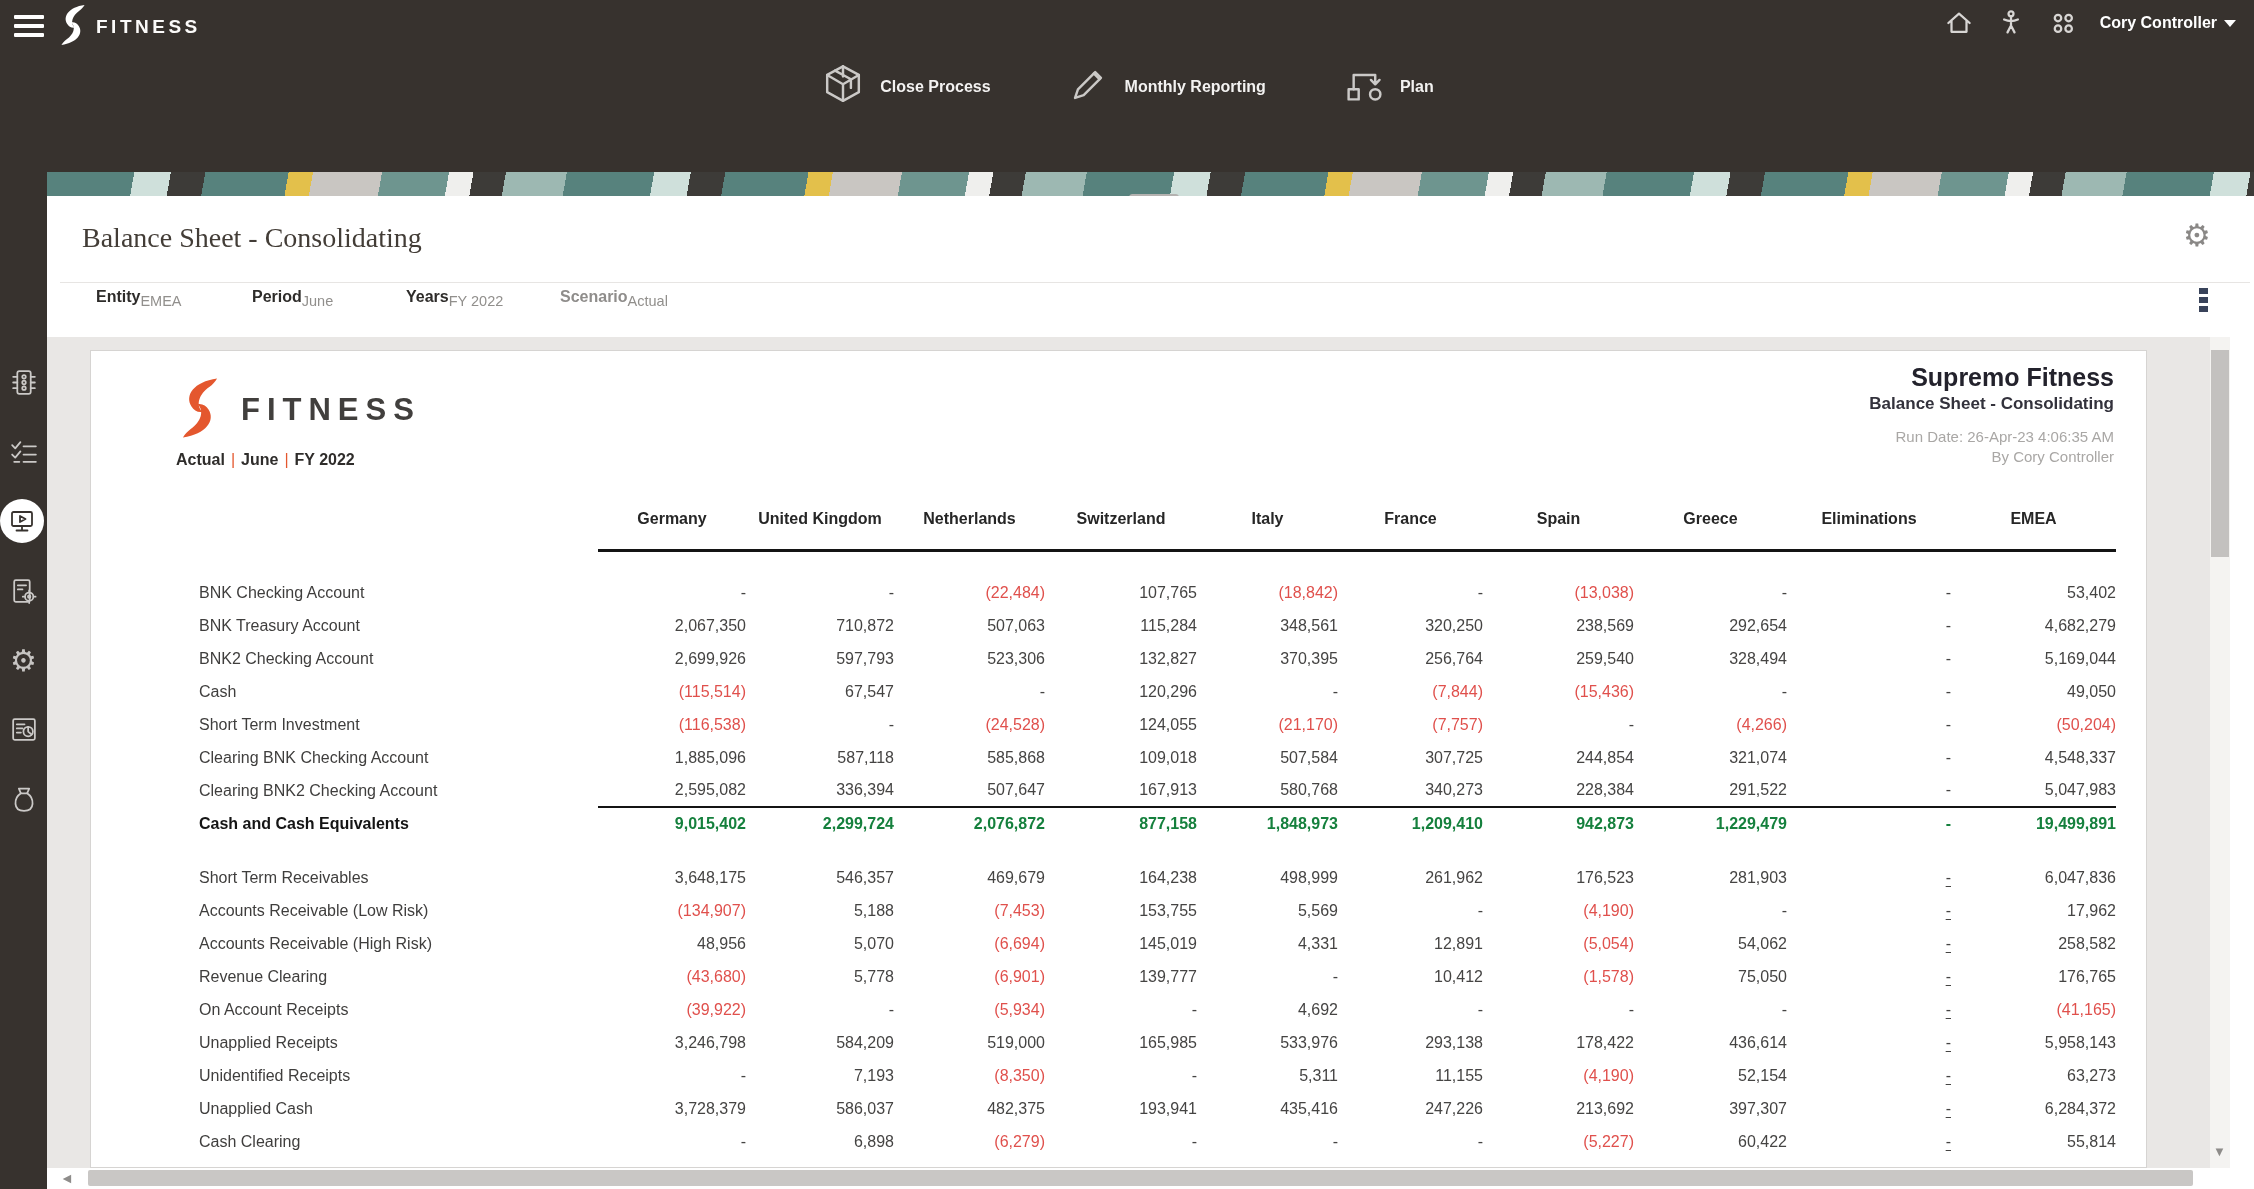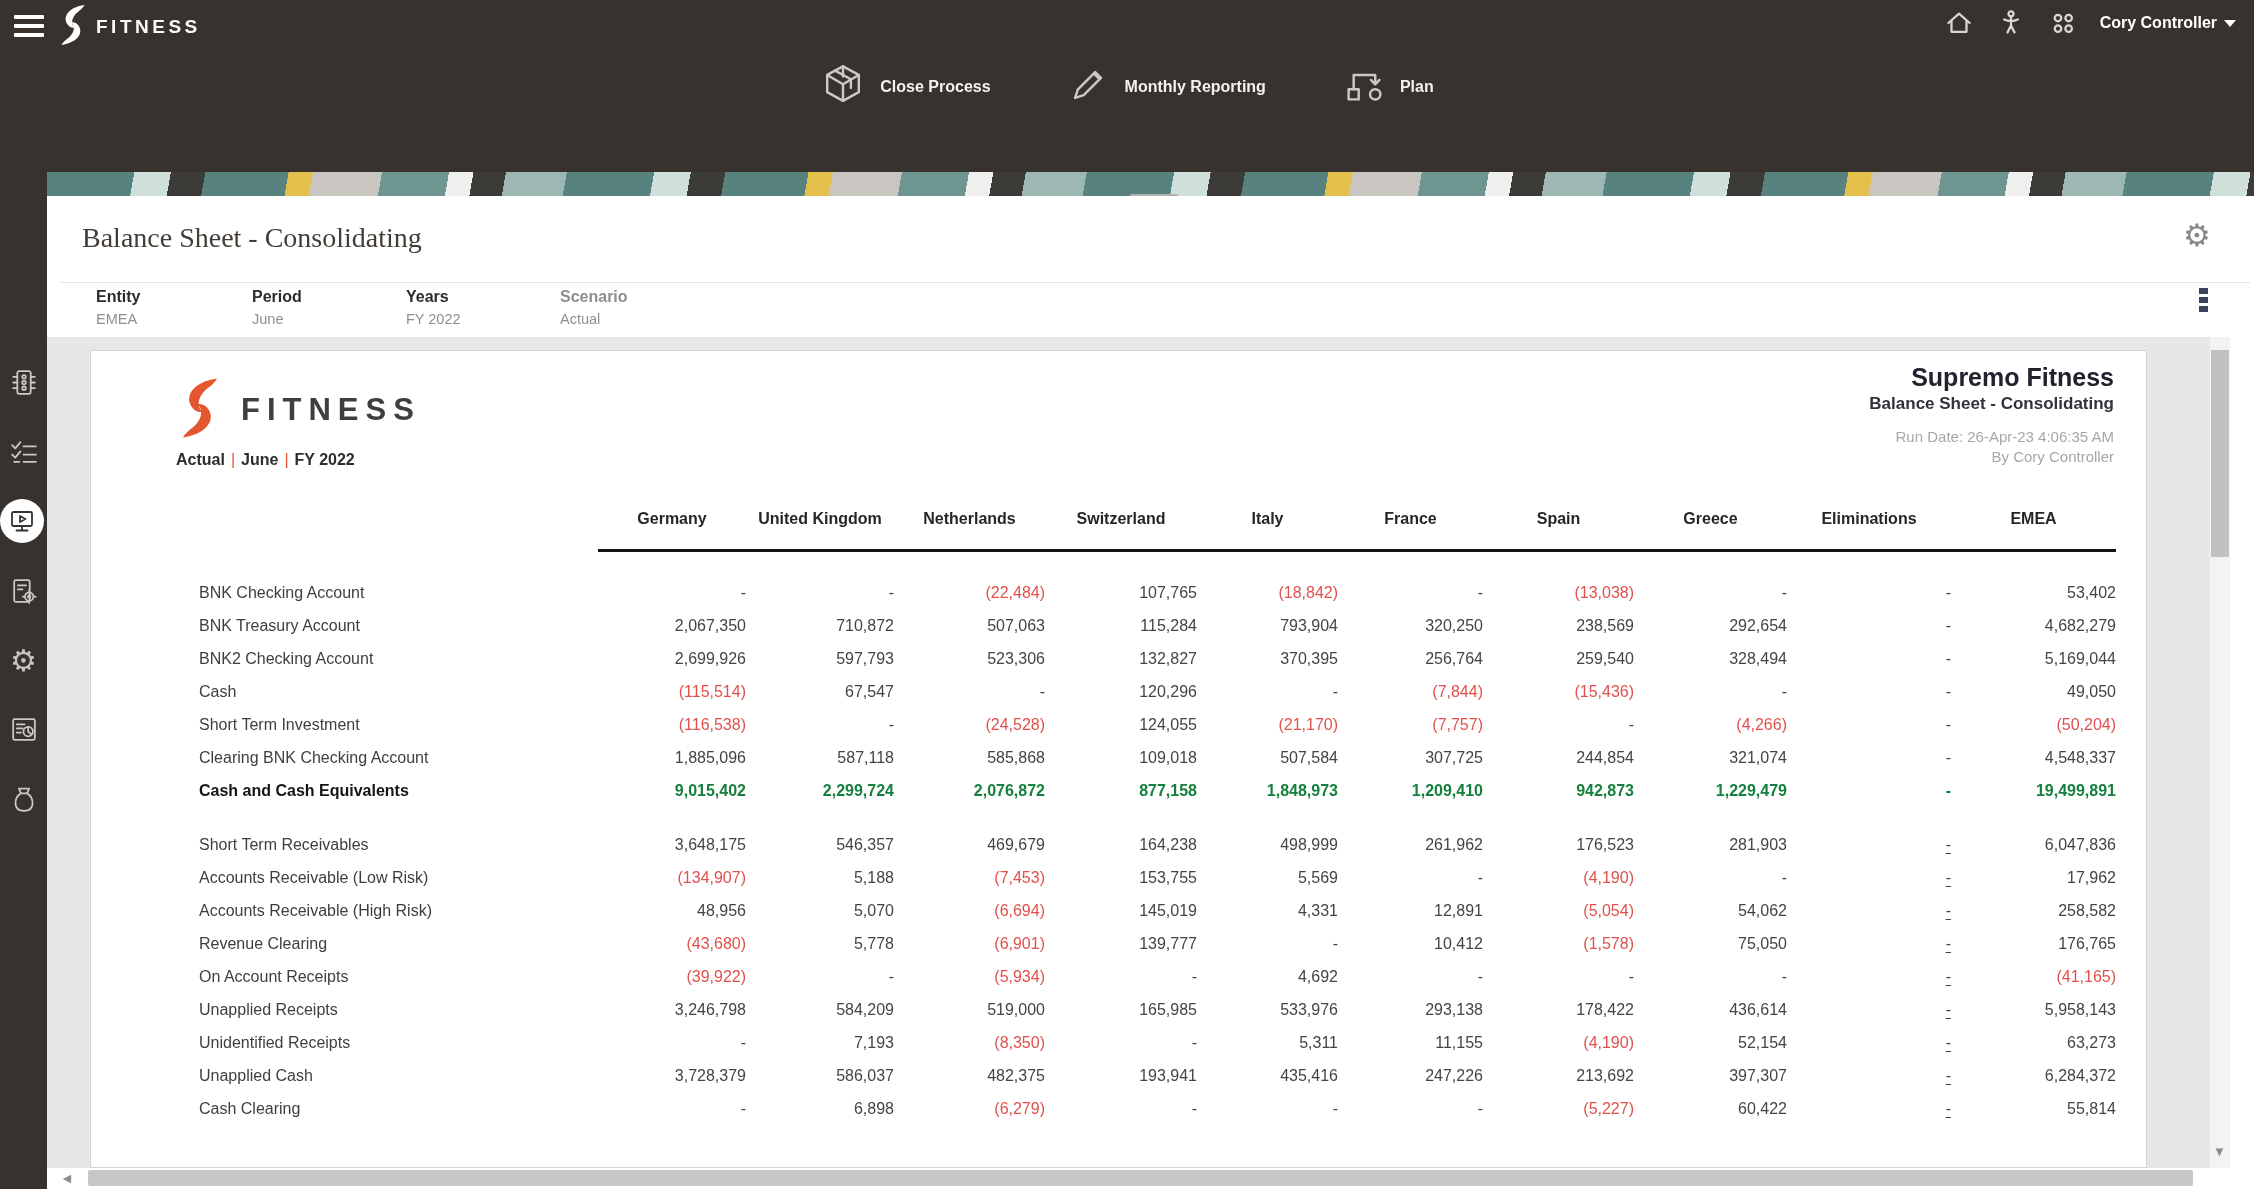--- a/index.html
+++ b/index.html
@@ -37,21 +37,21 @@
 
   
   .card { position:absolute; left:47px; top:196px; width:2207px; height:993px; background:#fff; }
   .page-title { position:absolute; left:35px; top:26px; font-family:"Liberation Serif", serif;
     font-size:28px; color:#433d37; }
   .gear-btn { position:absolute; left:2136px; top:24px; font-size:31px; color:#8a8886; cursor:pointer; line-height:1; }
   .divider1 { position:absolute; left:13px; top:86px; width:2190px; height:1px; background:#e7e5e3; }
   .divider2 { position:absolute; left:13px; top:141px; width:2160px; height:1px; background:#dcdad8; }
 
   .pov { position:absolute; left:49px; top:92px; display:flex; }
-  .pov-item { display:flex; flex-direction:column; }
+  .pov-item { display:flex; }
   .pov-item .pl { font-size:16px; font-weight:bold; color:#2e2c2a; }
   .pov-item .pv { font-size:14.5px; color:#918f8c; margin-top:5px; }
   .pov-item.dim .pl { color:#8f8d8b;text-align:center; }
   .pov-w1{width:156px}.pov-w2{width:154px}.pov-w3{width:154px}
   .kebab { position:absolute; left:2152px; top:92px; width:10px; cursor:pointer; }
   .kebab div { width:9px; height:6px; background:#39435a; margin-bottom:3px; }
 
   
   .viewport { position:absolute; left:47px; top:337px; width:2183px; height:831px; background:#e9e7e5; }
   .rpage { position:absolute; left:90px; top:350px; width:2057px; height:818px; background:#fff;
@@ -320,21 +320,21 @@
           <td class="num">-</td>
           <td class="num">-</td>
           <td class="num">53,402</td>
         </tr>
         <tr>
           <td class="lab">BNK Treasury Account</td>
           <td class="num">2,067,350</td>
           <td class="num">710,872</td>
           <td class="num">507,063</td>
           <td class="num">115,284</td>
-          <td class="num">793,904</td>
+          <td class="num">348,561</td>
           <td class="num">320,250</td>
           <td class="num">238,569</td>
           <td class="num">292,654</td>
           <td class="num">-</td>
           <td class="num">4,682,279</td>
         </tr>
         <tr>
           <td class="lab">BNK2 Checking Account</td>
           <td class="num">2,699,926</td>
           <td class="num">597,793</td>
@@ -378,20 +378,33 @@
           <td class="num">1,885,096</td>
           <td class="num">587,118</td>
           <td class="num">585,868</td>
           <td class="num">109,018</td>
           <td class="num">507,584</td>
           <td class="num">307,725</td>
           <td class="num">244,854</td>
           <td class="num">321,074</td>
           <td class="num">-</td>
           <td class="num">4,548,337</td>
+        </tr>
+        <tr class="rule-below">
+          <td class="lab">Clearing BNK2 Checking Account</td>
+          <td class="num">2,595,082</td>
+          <td class="num">336,394</td>
+          <td class="num">507,647</td>
+          <td class="num">167,913</td>
+          <td class="num">580,768</td>
+          <td class="num">340,273</td>
+          <td class="num">228,384</td>
+          <td class="num">291,522</td>
+          <td class="num">-</td>
+          <td class="num">5,047,983</td>
         </tr>
         <tr class="bold">
           <td class="lab">Cash and Cash Equivalents</td>
           <td class="num">9,015,402</td>
           <td class="num">2,299,724</td>
           <td class="num">2,076,872</td>
           <td class="num">877,158</td>
           <td class="num">1,848,973</td>
           <td class="num">1,209,410</td>
           <td class="num">942,873</td>

